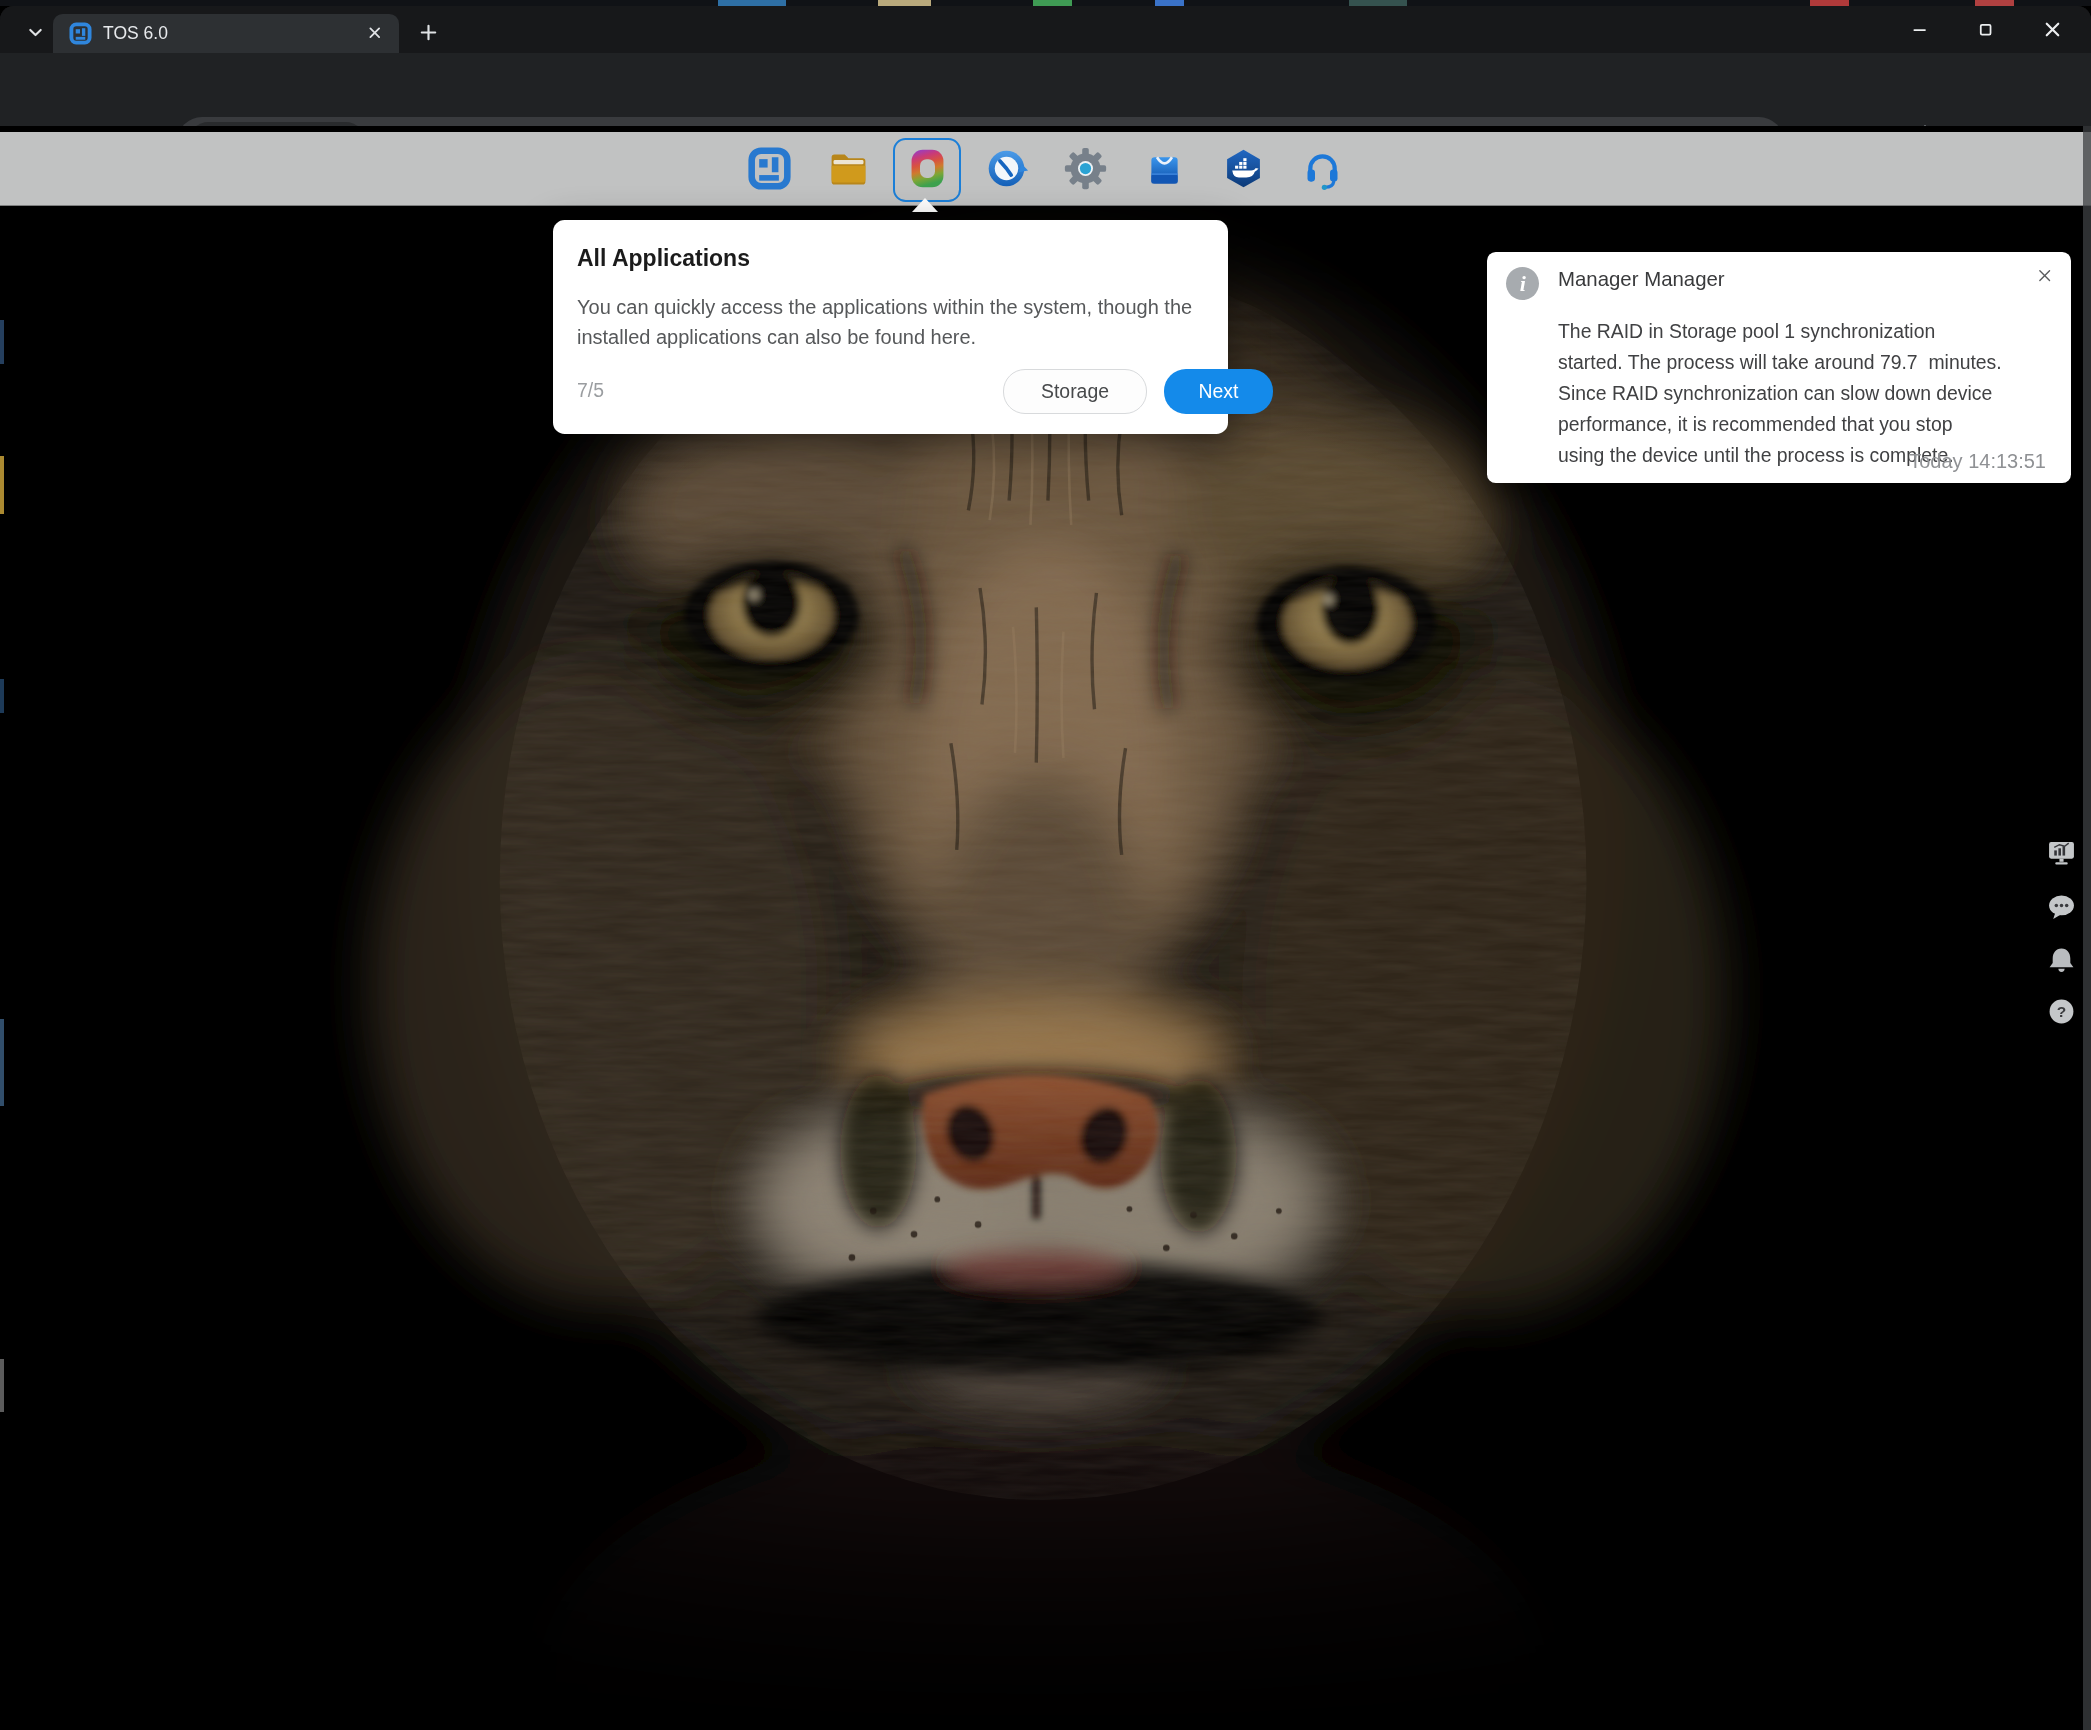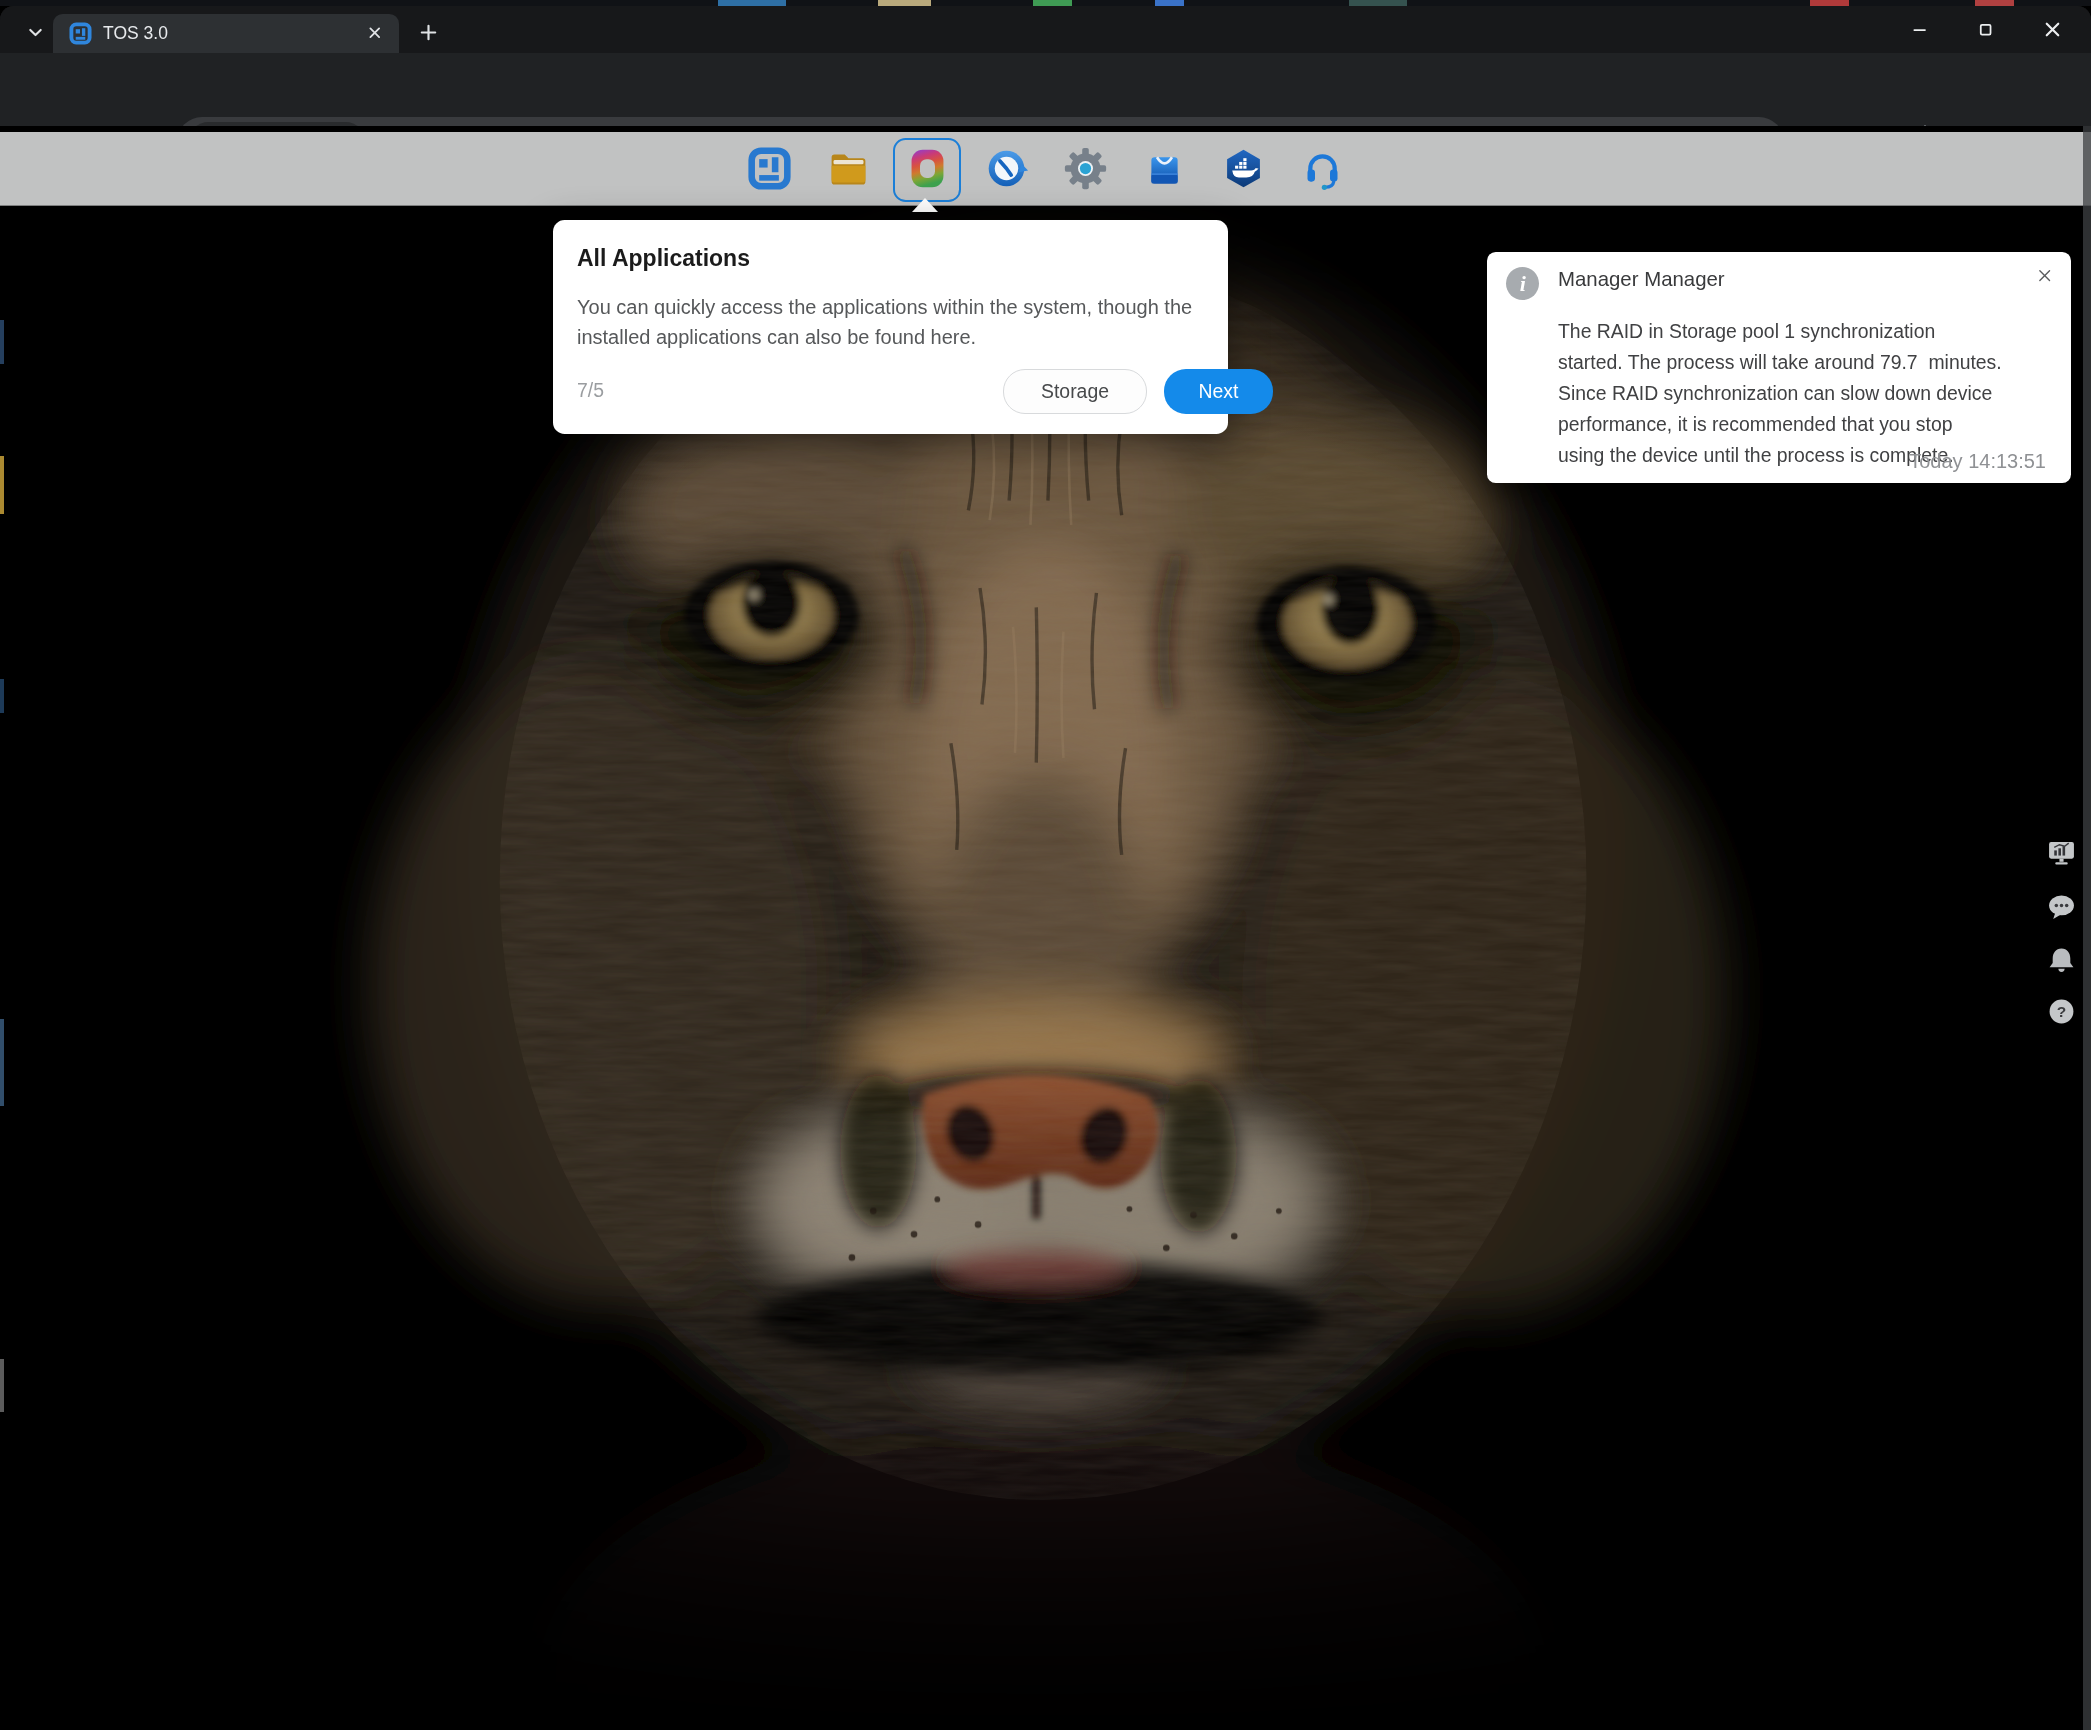--- a/index.html
+++ b/index.html
@@ -88,21 +88,21 @@
         </svg>
       </div>
 
       <div class="abs" id="tab">
         <svg width="23" height="23" viewBox="0 0 48 48" style="margin-left:15.5px;">
           <rect x="5" y="5" width="38" height="38" rx="10" fill="none" stroke="#2f86dd" stroke-width="8"></rect>
           <rect x="14" y="15" width="9" height="9" fill="#2f86dd"></rect>
           <rect x="27" y="13" width="7" height="16" fill="#2f86dd"></rect>
           <rect x="14" y="31" width="20" height="6" fill="#2f86dd"></rect>
         </svg>
-        <span id="tab-title">TOS 3.0</span>
+        <span id="tab-title">TOS 6.0</span>
         <div style="width:29px;height:29px;margin-right:9.7px;display:flex;align-items:center;justify-content:center;">
           <svg width="17.5" height="17.5" viewBox="0 0 48 48">
             <path d="M12 12 L36 36 M36 12 L12 36" stroke="#dfe1e4" stroke-width="5" stroke-linecap="round"></path>
           </svg>
         </div>
       </div>
 
       <div class="abs" style="left:411px;top:9.7px;width:35px;height:35px;display:flex;align-items:center;justify-content:center;">
         <svg width="23" height="23" viewBox="0 0 48 48">
           <path d="M24 10 V38 M10 24 H38" stroke="#dfe1e4" stroke-width="4.5" stroke-linecap="round"></path>

